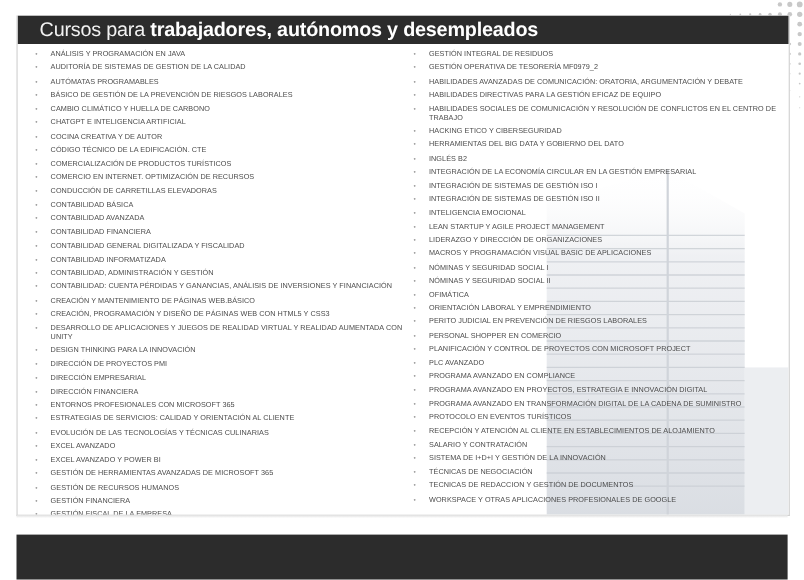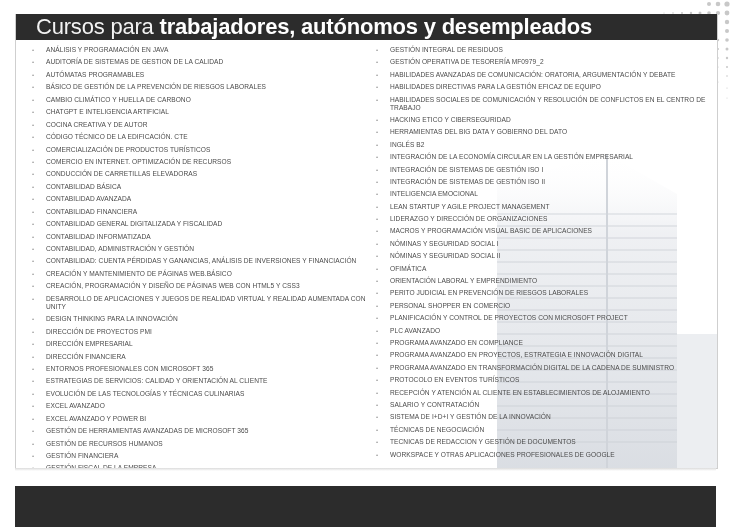--- a/index.html
+++ b/index.html
@@ -15,21 +15,21 @@
   .card {
     position: absolute; left: 15px; top: 14px; width: 701px; height: 454px;
     border: 1px solid #cfcfcf; border-top: none; background: #ffffff; overflow: hidden;
   }
   .building {
     position: absolute; right: 0; top: 120px; width: 280px; height: 334px;
     pointer-events: none;
   }
   .header {
     position: relative; height: 26px; background: #2c2c2c; color: #ffffff;
-    padding-left: 20px; line-height: 26px; font-size: 22px; white-space: nowrap;
+    padding-left: 20px; line-height: 26px; font-size: 18px; white-space: nowrap;
     letter-spacing: -0.2px;
   }
   .header .light { font-weight: normal; color: #f2f2f2; }
   .header .bold { font-weight: bold; }
   .cols { position: relative; display: flex; padding-top: 6px; }
   .col { width: 350px; }
   .col.left { padding-left: 16px; width: 338px; }
   .col.right { padding-left: 6px; width: 330px; }
   ul { list-style: none; margin: 0; padding: 0; }
   li {

